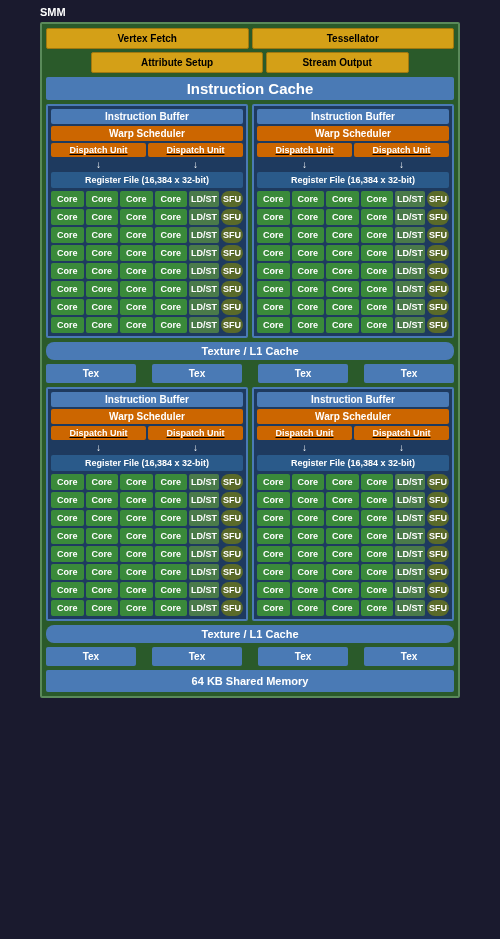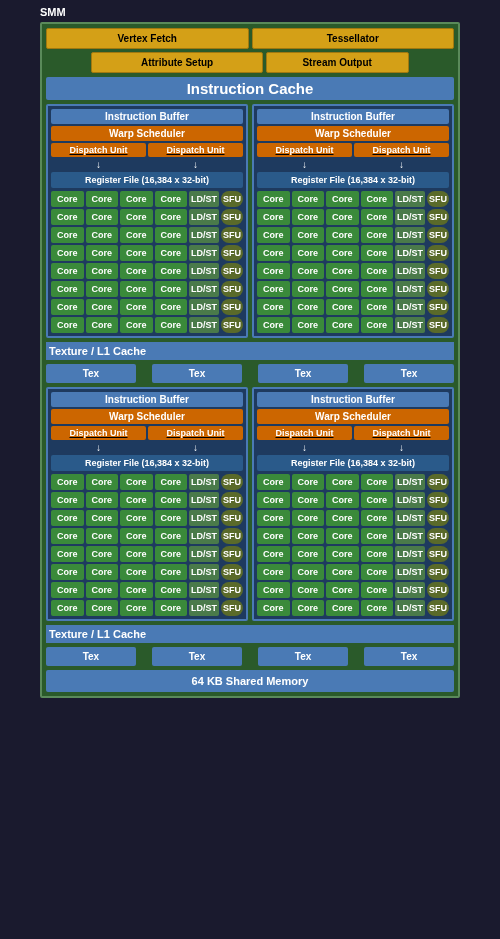--- a/index.html
+++ b/index.html
@@ -158,23 +158,24 @@
       text-align: center;
       padding: 3px 2px;
       flex: 0.6;
       border-radius: 8px;
     }
     .texture-l1-bar {
       background: #4a7ab5;
       color: white;
       font-weight: bold;
       font-size: 11px;
+      text-align: center;
       padding: 3px;
       margin: 4px 0;
-      border-radius: 0;
+      border-radius: 8px;
     }
     .tex-row {
       display: flex;
       gap: 4px;
       margin-bottom: 4px;
       justify-content: space-between;
     }
     .tex-box {
       background: #4a7ab5;
       color: white;

